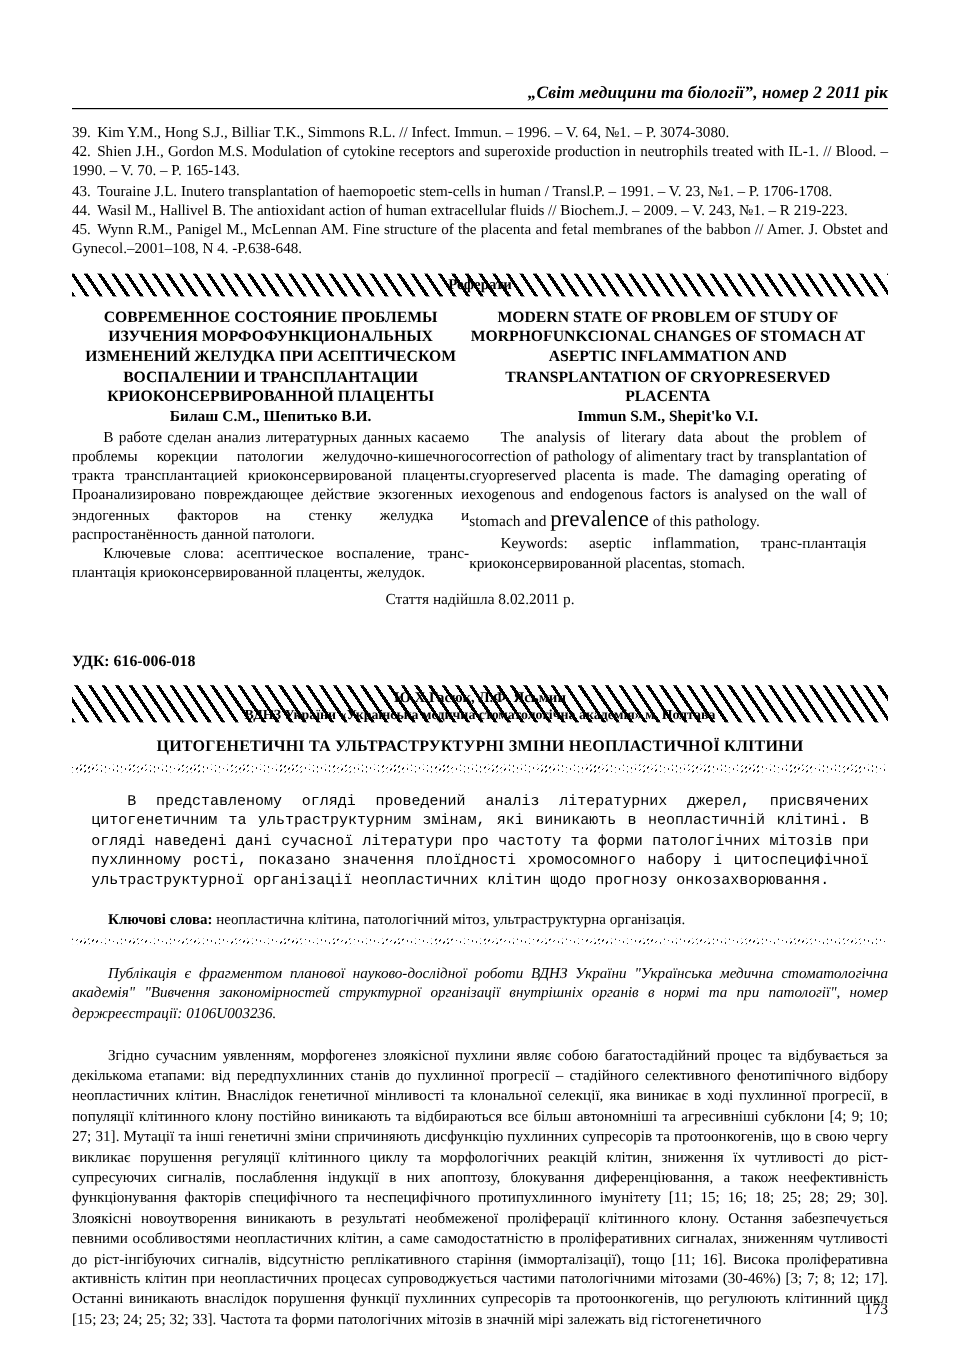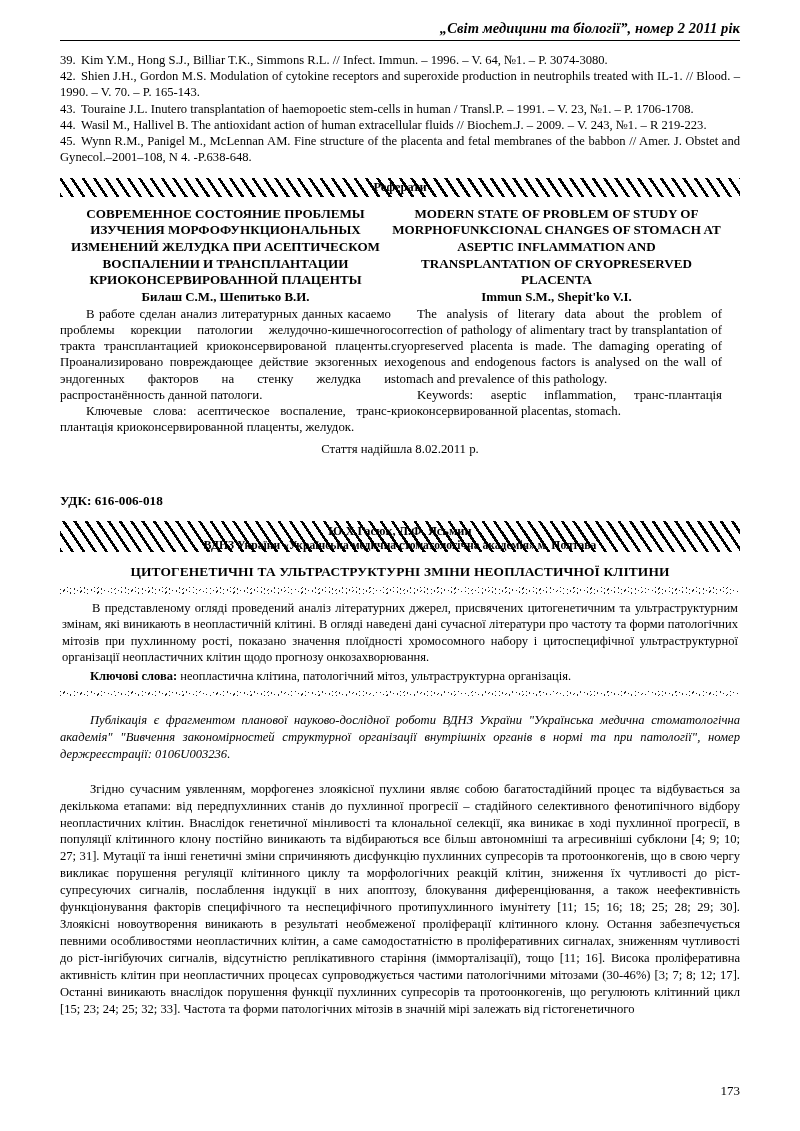--- a/index.html
+++ b/index.html
@@ -18,21 +18,21 @@
   .page {
     position: relative;
     width: 800px;
     height: 1131px;
     box-sizing: border-box;
     padding: 0 60px;
   }
 
   
   .runhead {
-    padding-top: 20px;
+    padding-top: 70px;
     text-align: right;
     font-style: italic;
     font-weight: bold;
     font-size: 14.5px;
     letter-spacing: 0.1px;
   }
   .runhead-rule {
     margin-top: 3px;
     border-bottom: 1.6px solid #000;
   }
@@ -109,21 +109,21 @@
     text-indent: 26px;
     margin: 0;
     text-align: justify;
   }
   .kw-p {
     text-indent: 26px;
     margin: 0;
     text-align: justify;
   }
   .big-word {
-    font-size: 13px;
+    font-size: 19px;
   }
   .recv {
     margin-top: 6px;
     text-align: center;
     font-size: 12.8px;
   }
 
   
   .udk {
     margin-top: 36px;
@@ -153,21 +153,21 @@
     opacity: .85;
   }
   .squiggle.thin { height: 5px; }
 
   .abs2 {
     margin-top: 6px;
     font-size: 12.5px;
     line-height: 1.32;
     text-align: justify;
   }
-  .abs2 p { margin: 2px; text-indent: 30px; }
+  .abs2 p { margin: 16px; text-indent: 30px; font-family: Liberation Mono, monospace; }
   .abs2 .kw { text-indent: 30px; }
   .abs2 .kw b { font-weight: bold; }
 
   .plan-note {
     margin-top: 16px;
     font-style: italic;
     font-size: 12.6px;
     line-height: 1.34;
     text-align: justify;
   }

